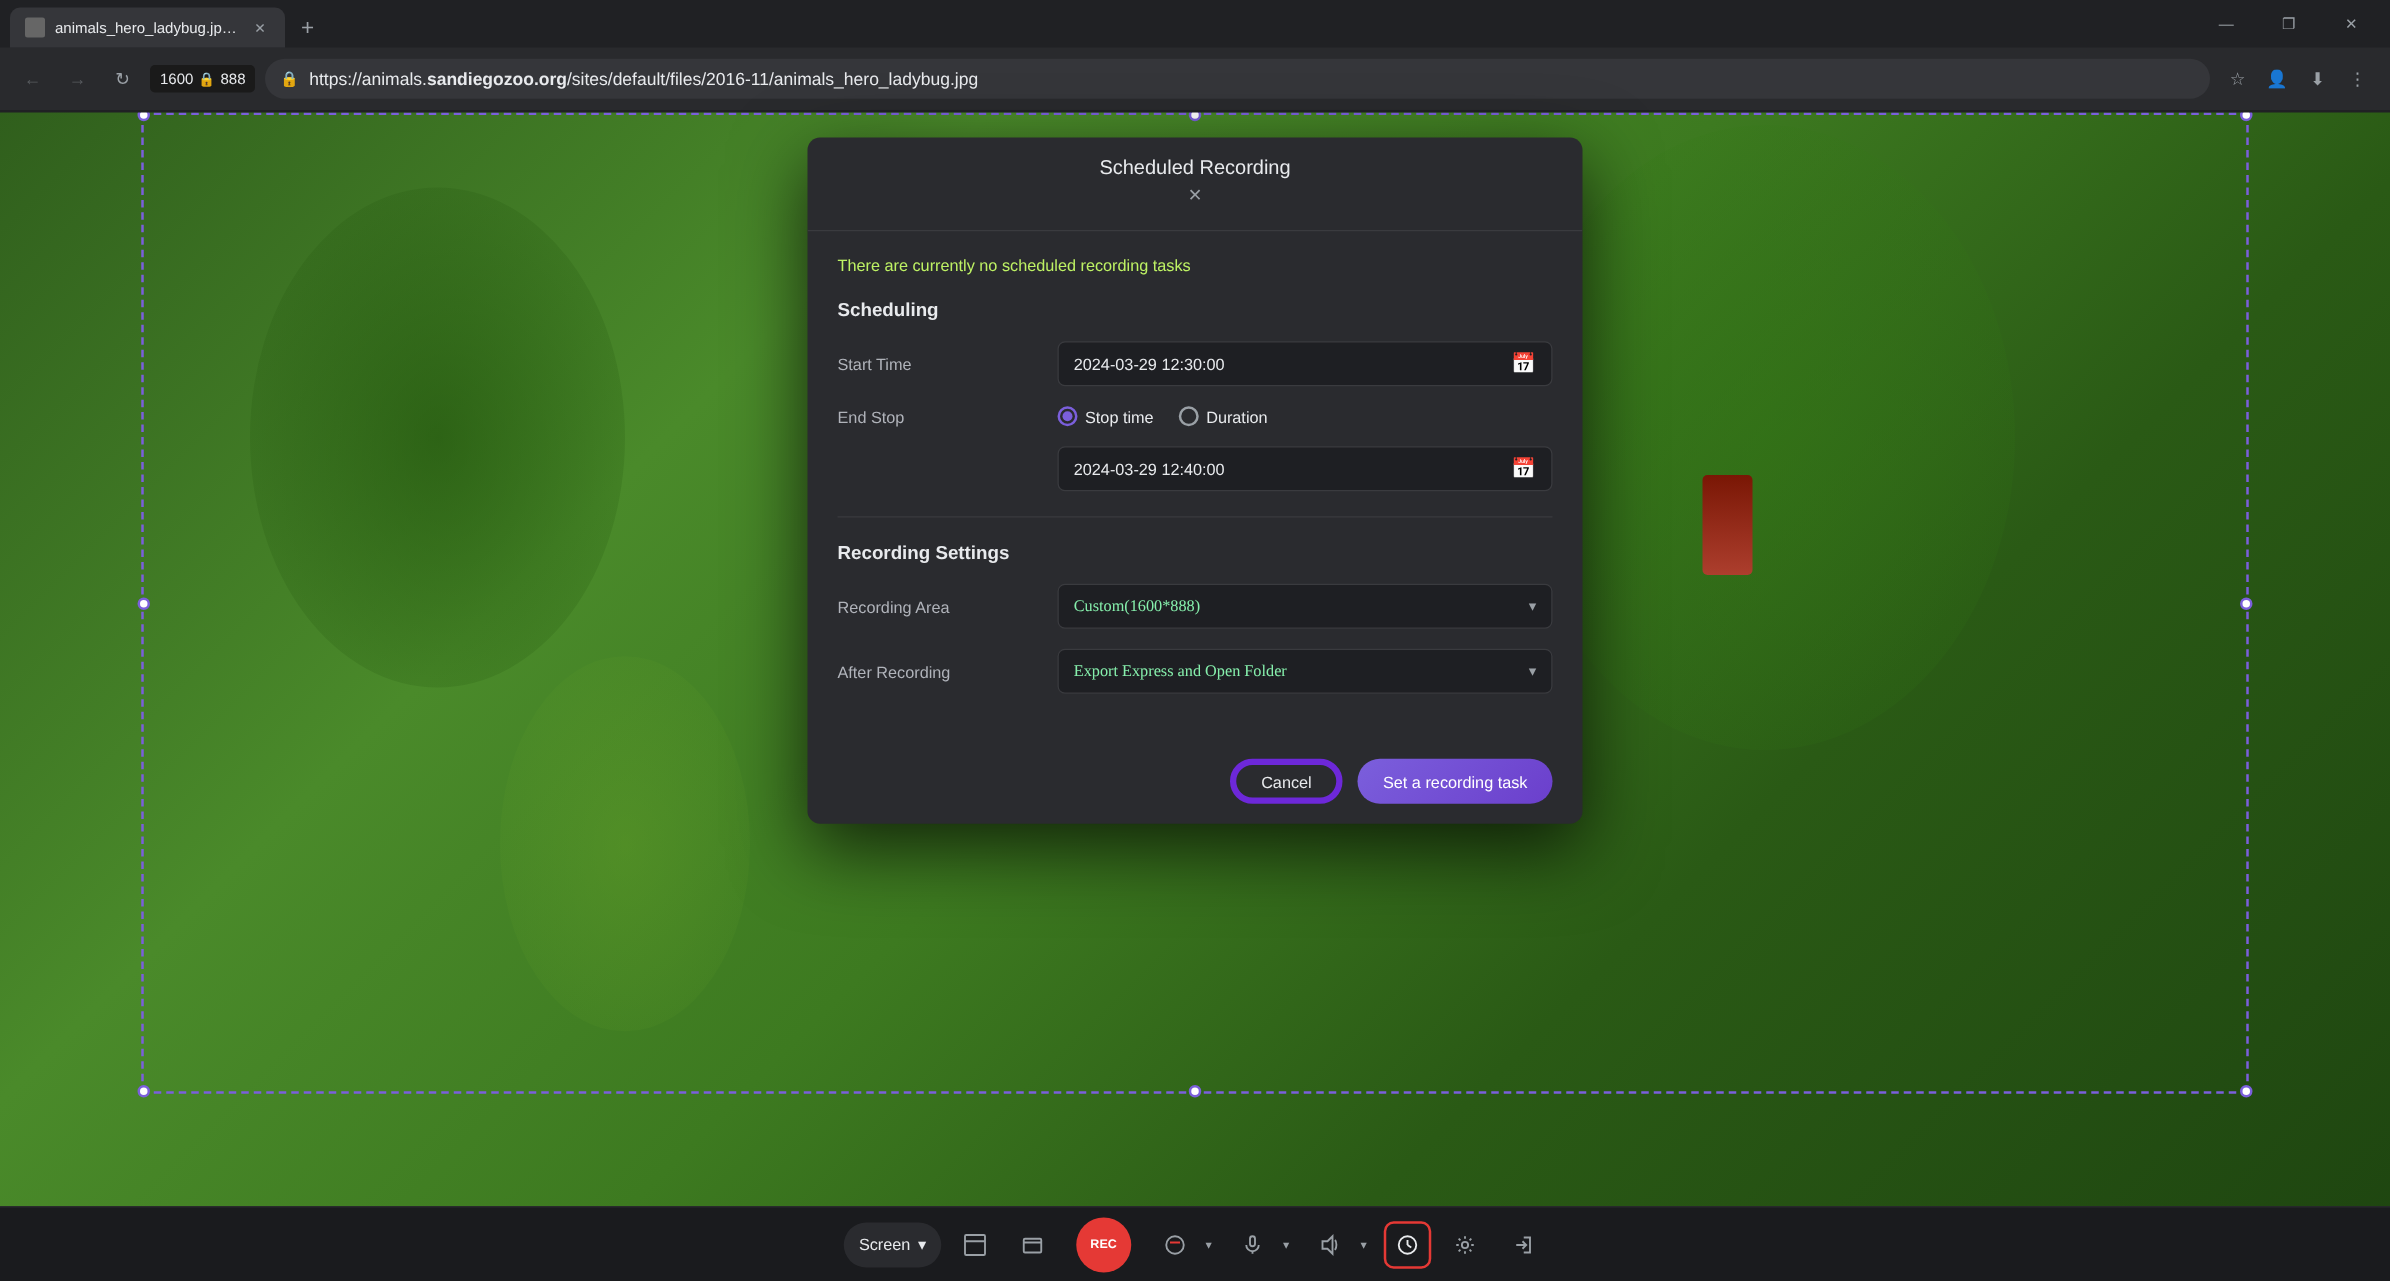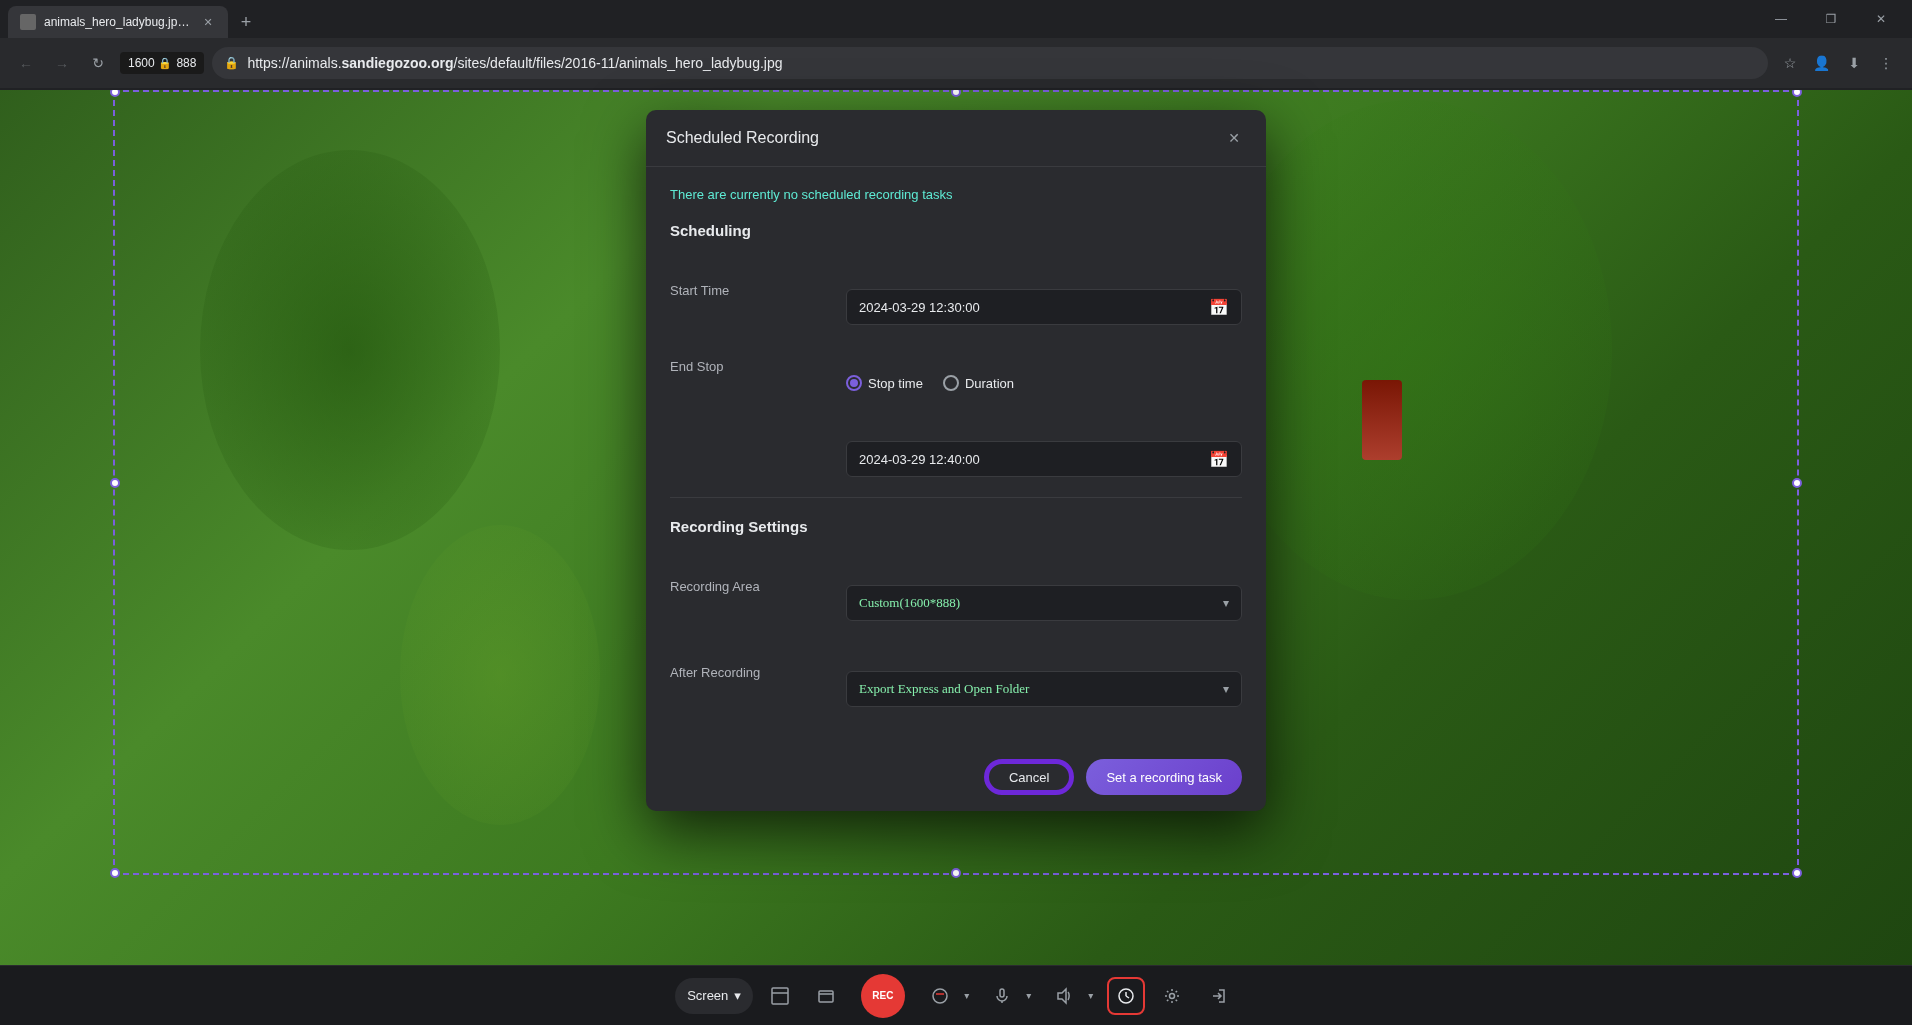--- a/index.html
+++ b/index.html
@@ -235,20 +235,21 @@
       box-shadow: 0 20px 60px rgba(0,0,0,0.7);
       overflow: hidden;
     }
 
     .dialog-header {
       padding: 16px 20px;
       display: flex;
       align-items: center;
       justify-content: space-between;
       border-bottom: 1px solid #3a3b3f;
+      flex-direction: column;
     }
 
     .dialog-title {
       font-size: 16px;
       color: #e8eaed;
       font-weight: 500;
     }
 
     .dialog-close-btn {
       width: 24px;
@@ -261,21 +262,21 @@
       font-size: 14px;
       cursor: pointer;
     }
 
     .dialog-body {
       padding: 20px 24px;
     }
 
     .no-tasks-msg {
       font-size: 13px;
-      color: #5eead4;
+      color: #bef264;
       margin-bottom: 20px;
     }
 
     .section-title {
       font-size: 15px;
       font-weight: 600;
       color: #e8eaed;
       margin-bottom: 16px;
     }
 
@@ -288,21 +289,20 @@
 
     .form-label {
       font-size: 13px;
       color: #b0b3ba;
       width: 160px;
       flex-shrink: 0;
     }
 
     .form-control {
       flex: 1;
-      margin-top: 34px;
     }
 
     .datetime-input {
       background: #1e1f23;
       border: 1px solid #3a3b3f;
       border-radius: 6px;
       height: 36px;
       display: flex;
       align-items: center;
       justify-content: space-between;

